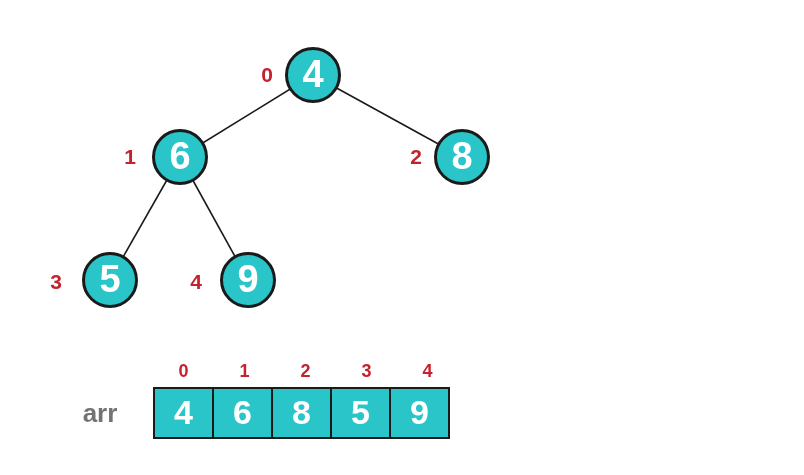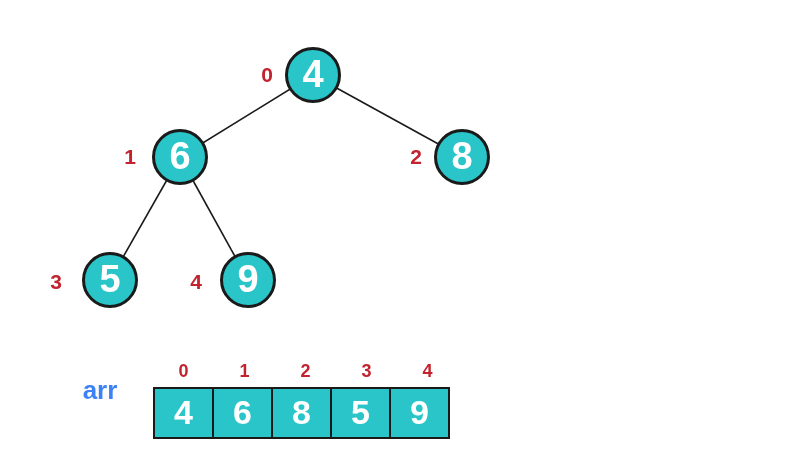--- a/index.html
+++ b/index.html
@@ -62,23 +62,23 @@
   .pos-n4 { left: 220px; top: 252px; }
   .pos-l0 { left: 267px; top: 74px; }
   .pos-l1 { left: 130px; top: 156px; }
   .pos-l2 { left: 416px; top: 156px; }
   .pos-l3 { left: 56px;  top: 281px; }
   .pos-l4 { left: 196px; top: 281px; }
 
   .array-label {
     position: absolute;
     left: 100px;
-    top: 390px;
+    top: 413px;
     transform: translate(-50%, -50%);
-    color: #3b82f6;
+    color: #737373;
     font-size: 26px;
     font-weight: bold;
     line-height: 1;
   }
   .array-indices {
     position: absolute;
     left: 153px;
     top: 362px;
     display: flex;
   }

